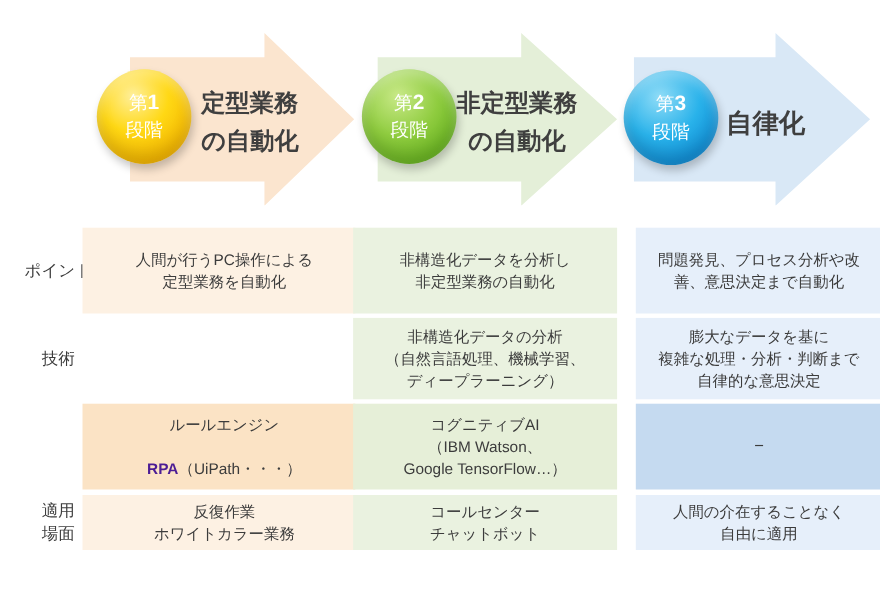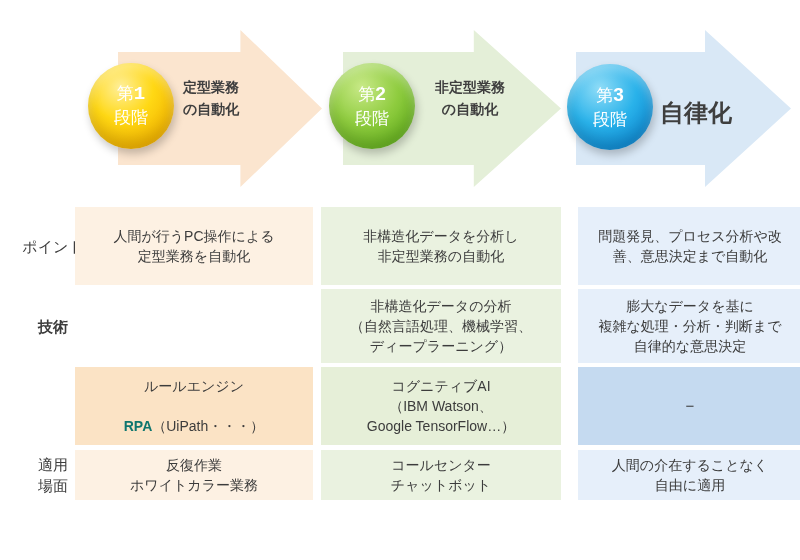--- a/index.html
+++ b/index.html
@@ -19,60 +19,60 @@
   .a3 { left:576px; width:215px; background:#d9e8f6; }
   
   .badge {
     position:absolute; width:86px; height:86px; border-radius:50%;
     display:flex; flex-direction:column; align-items:center; justify-content:center;
     color:#ffffff; font-size:17px; line-height:1.4; text-align:center;
     box-shadow: 2px 5px 8px rgba(0,0,0,0.22),
                 inset 0 -10px 14px rgba(0,0,0,0.12),
                 inset 0 6px 10px rgba(255,255,255,0.35);
   }
-  .b1 { left:88px;  top:63px; background: radial-gradient(circle at 38% 28%, #ffef9a 0%, #ffd814 40%, #f2b300 78%, #d99c00 100%); font-family: Liberation Mono, monospace; }
+  .b1 { left:88px;  top:63px; background: radial-gradient(circle at 38% 28%, #ffef9a 0%, #ffd814 40%, #f2b300 78%, #d99c00 100%); }
   .b2 { left:329px; top:63px; background: radial-gradient(circle at 38% 28%, #c8e987 0%, #8fcc3f 45%, #66b21f 80%, #55991a 100%); }
   .b3 { left:567px; top:64px; background: radial-gradient(circle at 38% 28%, #8fdcf7 0%, #29b2ea 45%, #0b84cf 85%, #0a72b5 100%); }
   .badge-num { font-weight:bold; font-size:19px; }
   
   .title {
     position:absolute; font-weight:bold; color:#3f3f3f;
-    white-space:pre-line; font-size:14px; line-height:1.55;
+    white-space:pre-line; font-size:22px; line-height:1.55;
   }
   .t1 { left:183px; top:77px; }
   .t2 { left:412px; top:77px; width:116px; text-align:center; }
   .t3 { left:660px; top:94px; font-size:24px; }
   
   .rl {
     position:absolute; left:0; width:72px;
     display:flex; align-items:center; justify-content:center;
     text-align:center; font-size:15px; white-space:pre-line; line-height:1.4;padding-left:17px;
   }
   .rl1 { top:207px; height:78px; }
-  .rl2 { top:289px; height:74px;font-weight:bold; }
+  .rl2 { top:289px; height:74px; }
   .rl3 { top:367px; height:78px;margin-left:48px; }
   .rl4 { top:450px; height:50px; }
   
   .cell {
     position:absolute;
     display:flex; align-items:center; justify-content:center;
     text-align:center; white-space:pre-line;
     font-size:14px; line-height:1.45; color:#3c3c3c;
   }
-  .c1 { left:75px;  width:238px; background:#fdf1e3; }
+  .c1 { left:75px;  width:238px; background:#fdf1e3;padding-left:10px; }
   .c2 { left:321px; width:240px; background:#eaf2e0; }
   .c3 { left:566px; width:224px; background:#e6effa;margin-left:12px; }
   .r1 { top:207px; height:78px; }
   .r2 { top:289px; height:74px; }
   .r3 { top:367px; height:78px; }
   .r4 { top:450px; height:50px; }
   .c1.r3 { background:#fbe3c5; }
   .c2.r3 { background:#e6efd8; }
   .c3.r3 { background:#c5daf0; font-size:15px; }
-  .rpa { color:#0f766e; font-weight:bold;text-align:center; }
+  .rpa { color:#4c1d95; font-weight:bold;text-align:center; }
 </style>
 </head>
 <body>
 
 <div class="canvas">
 
   <div class="arrow a1"></div>
   <div class="arrow a2"></div>
   <div class="arrow a3"></div>
 

